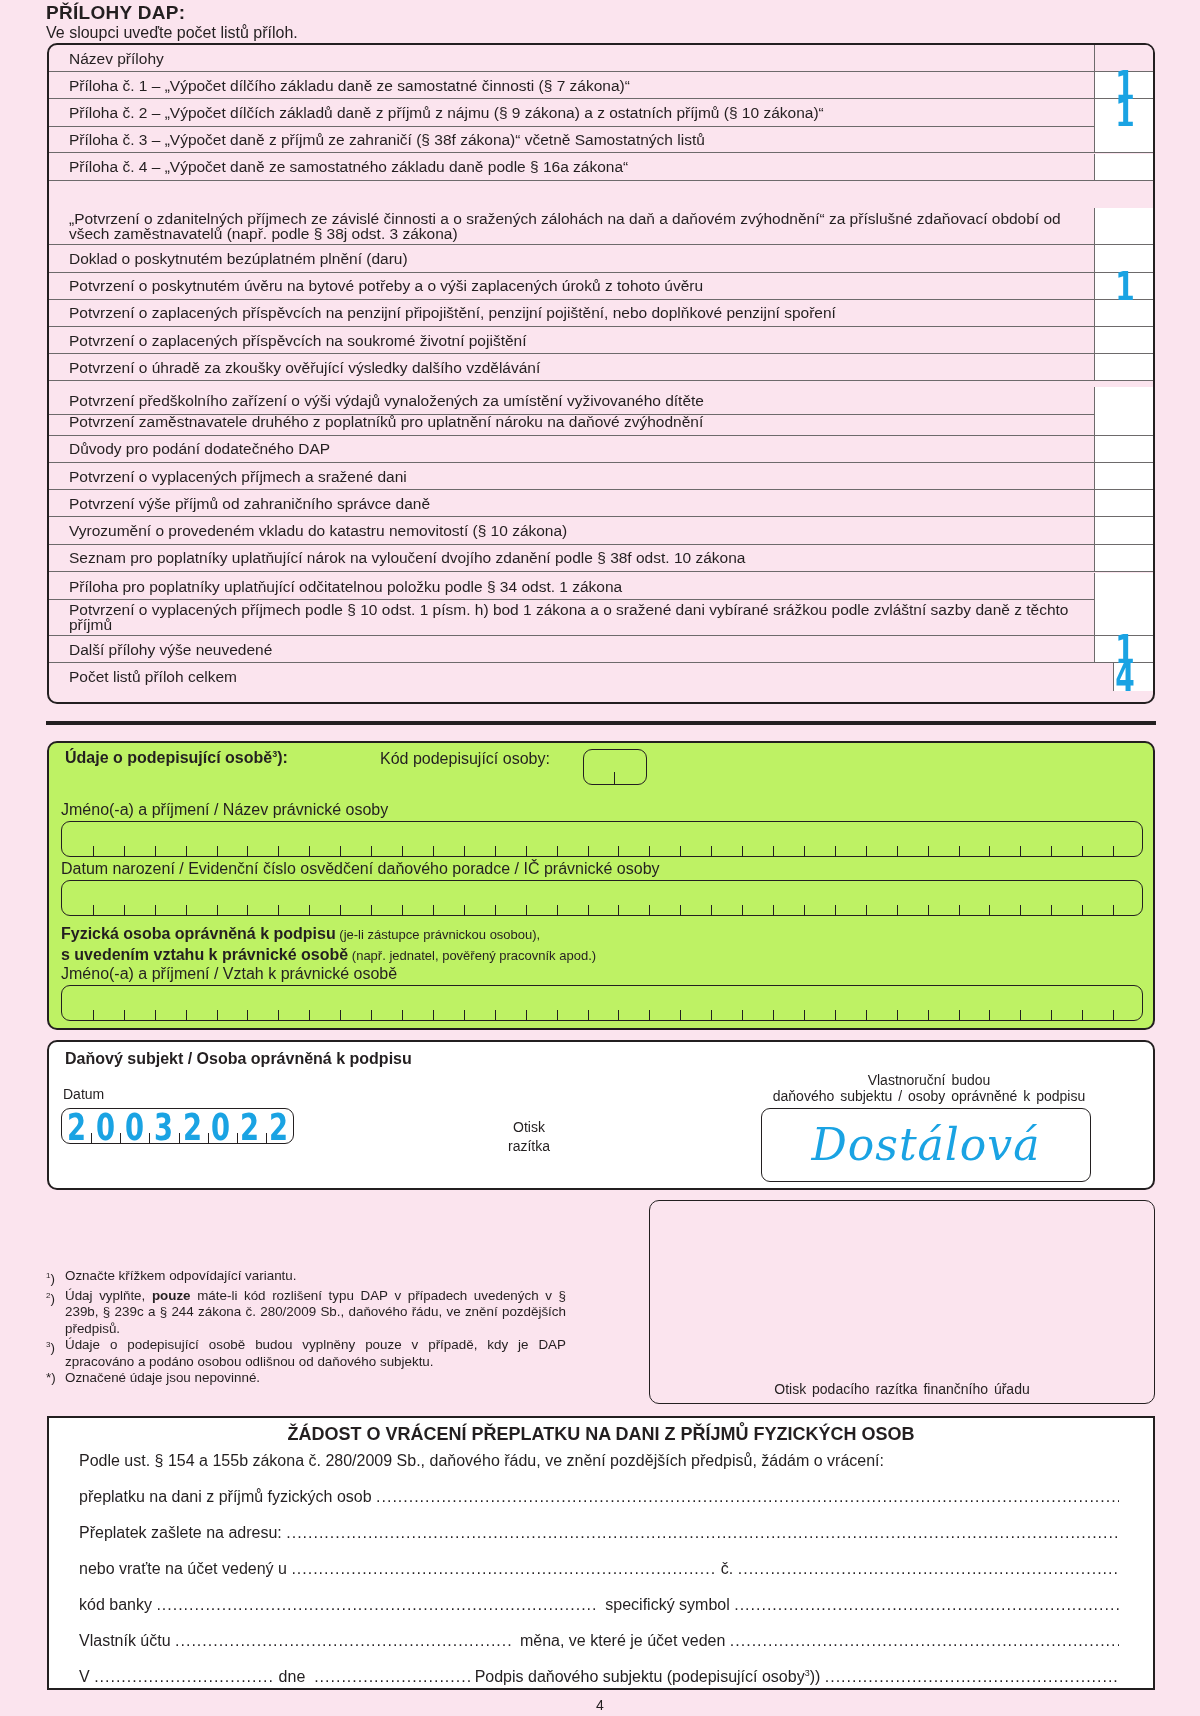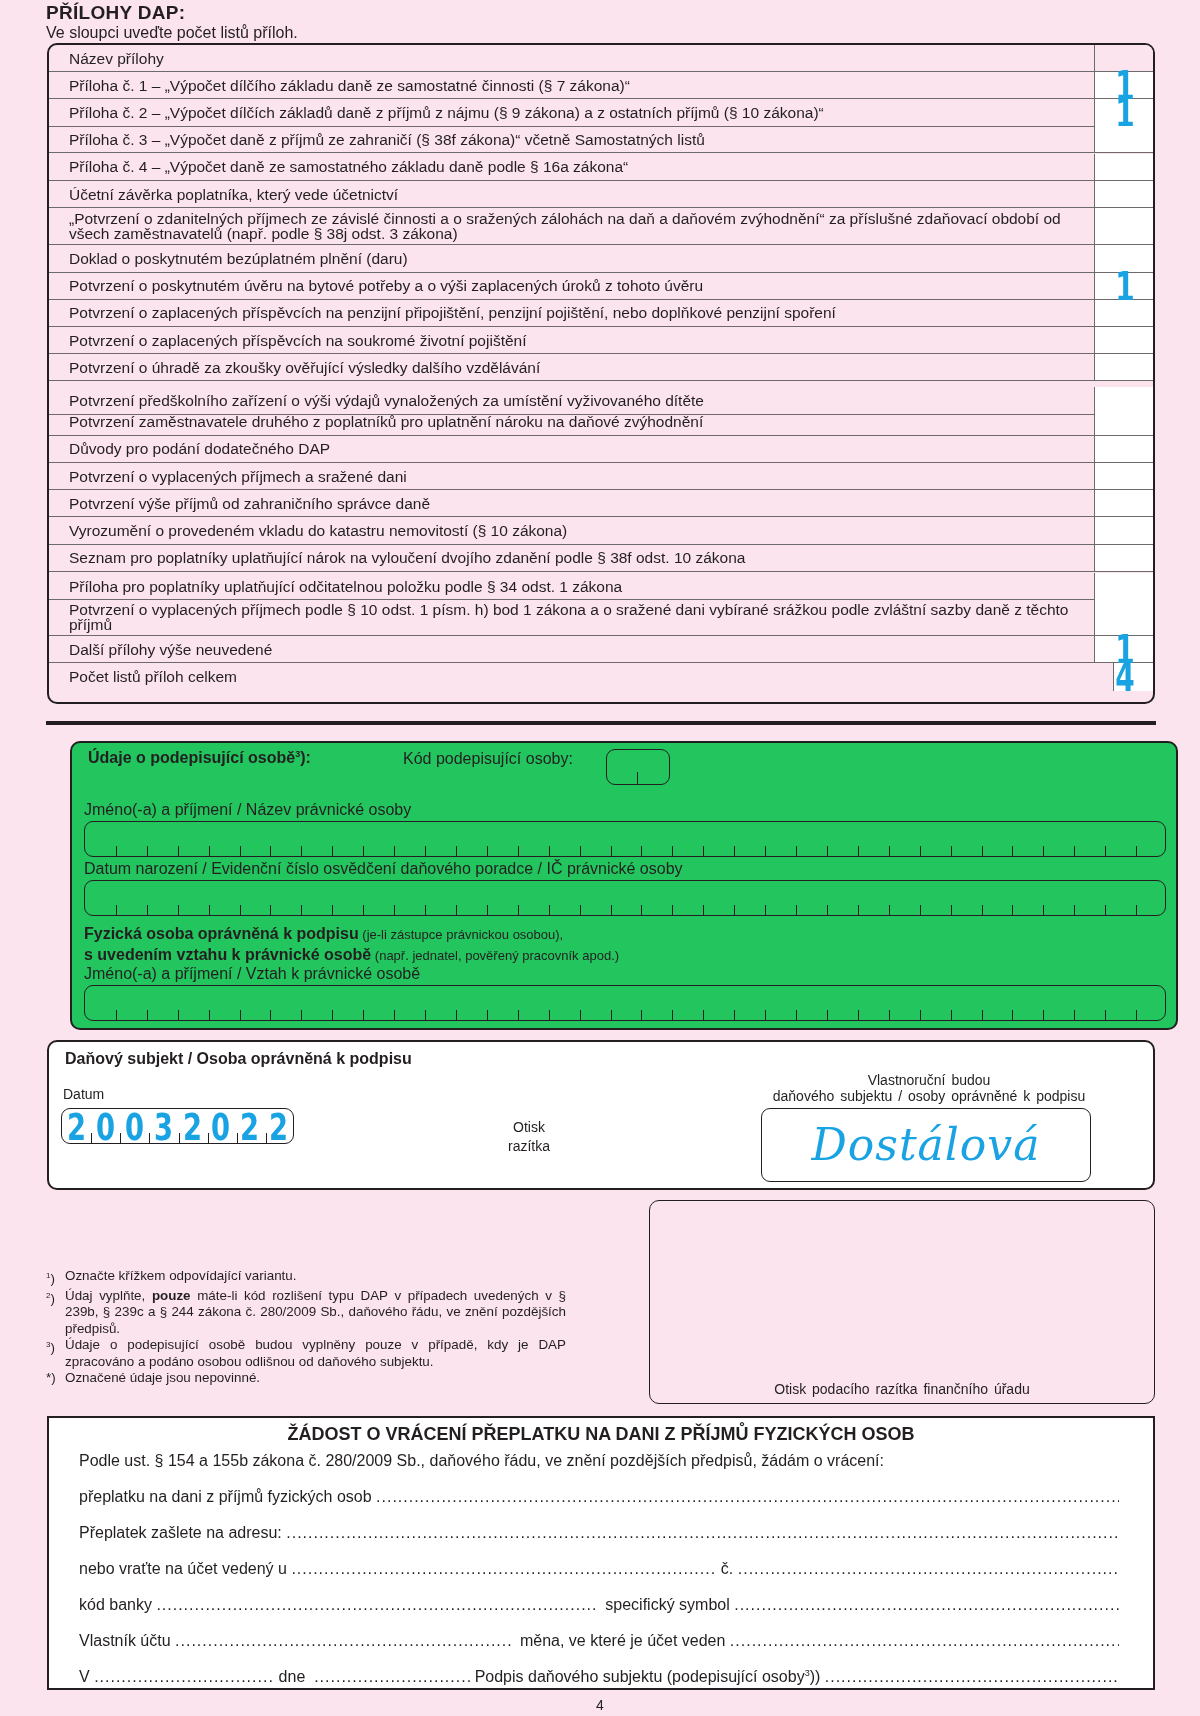--- a/index.html
+++ b/index.html
@@ -15,22 +15,22 @@
   .att-row { position: absolute; left: 0; width: 100%; border-bottom: 1.5px solid #6d6a6b; display: flex; }
   .att-row:last-child { border-bottom: none; }
   .att-label { flex: 0 0 1045px; padding-left: 20px; font-size: 15.5px; display: flex; align-items: center; line-height: 15px; }
   .att-count { flex: 1; border-left: 1.5px solid #6d6a6b; background: #ffffff; position: relative; }
   .att-row.header .att-count { background: #fbe4ee; }
   .count-val { position: absolute; right: 14px; color: #1aa3e3; font-weight: bold; font-size: 40px; line-height: 40px; top: -6px; transform: scaleX(0.7); font-family: "DejaVu Sans", sans-serif; }
 
   .sep-line { position: absolute; left: 46px; top: 721px; width: 1110px; height: 4px; background: #231f20; }
 
   
-  .sig-box { position: absolute; left: 47px; top: 741px; width: 1108px; height: 289px; background: #22c55e;
-    border: 2px solid #231f20; border-radius: 10px; margin-left: 23px; }
+  .sig-box { position: absolute; left: 47px; top: 741px; width: 1108px; height: 289px; background: #bef264;
+    border: 2px solid #231f20; border-radius: 10px; }
   .sig-title { position: absolute; left: 16px; top: 6px; font-size: 16px; font-weight: bold; }
   .sig-title sup { font-size: 9px; }
   .code-label { position: absolute; left: 331px; top: 7px; font-size: 16px; }
   .code-box { position: absolute; left: 534px; top: 6px; width: 64px; height: 36px; border: 1.5px solid #231f20; border-radius: 9px; }
   .code-box::after { content: ""; position: absolute; left: 30px; bottom: 0; width: 1px; height: 12px; background: #231f20; }
   .field-label { position: absolute; left: 12px; font-size: 16px; }
   .comb { position: absolute; left: 12px; width: 1082px; height: 36px; border: 1.5px solid #231f20; border-radius: 9px; }
   .tick { position: absolute; bottom: 0; width: 1px; height: 10px; background: #231f20; }
   .fyz { position: absolute; left: 12px; top: 181px; font-size: 16px; line-height: 20px; }
   .fyz b { font-weight: bold; }
@@ -94,24 +94,20 @@
       <div class="att-count">
         <span class="count-val">1</span>
       </div>
     </div>
     <div class="att-row" style="top: 81px; height: 27.2px;">
       <div class="att-label">Příloha č. 3 – „Výpočet daně z příjmů ze zahraničí (§ 38f zákona)“ včetně Samostatných listů</div>
       <div class="att-count"></div>
     </div>
     <div class="att-row" style="top: 108.8px; height: 27.2px;">
       <div class="att-label">Příloha č. 4 – „Výpočet daně ze samostatného základu daně podle § 16a zákona“</div>
-      <div class="att-count"></div>
-    </div>
-    <div class="att-row" style="top: 136px; height: 27.2px;">
-      <div class="att-label">Účetní závěrka poplatníka, který vede účetnictví</div>
       <div class="att-count"></div>
     </div>
     <div class="att-row" style="top: 163.2px; height: 37.2px;">
       <div class="att-label">„Potvrzení o zdanitelných příjmech ze závislé činnosti a o sražených zálohách na daň a daňovém zvýhodnění“ za příslušné zdaňovací období od všech zaměstnavatelů (např. podle § 38j odst. 3 zákona)</div>
       <div class="att-count"></div>
     </div>
     <div class="att-row" style="top: 200.4px; height: 27.2px;">
       <div class="att-label">Doklad o poskytnutém bezúplatném plnění (daru)</div>
       <div class="att-count"></div>
     </div>

